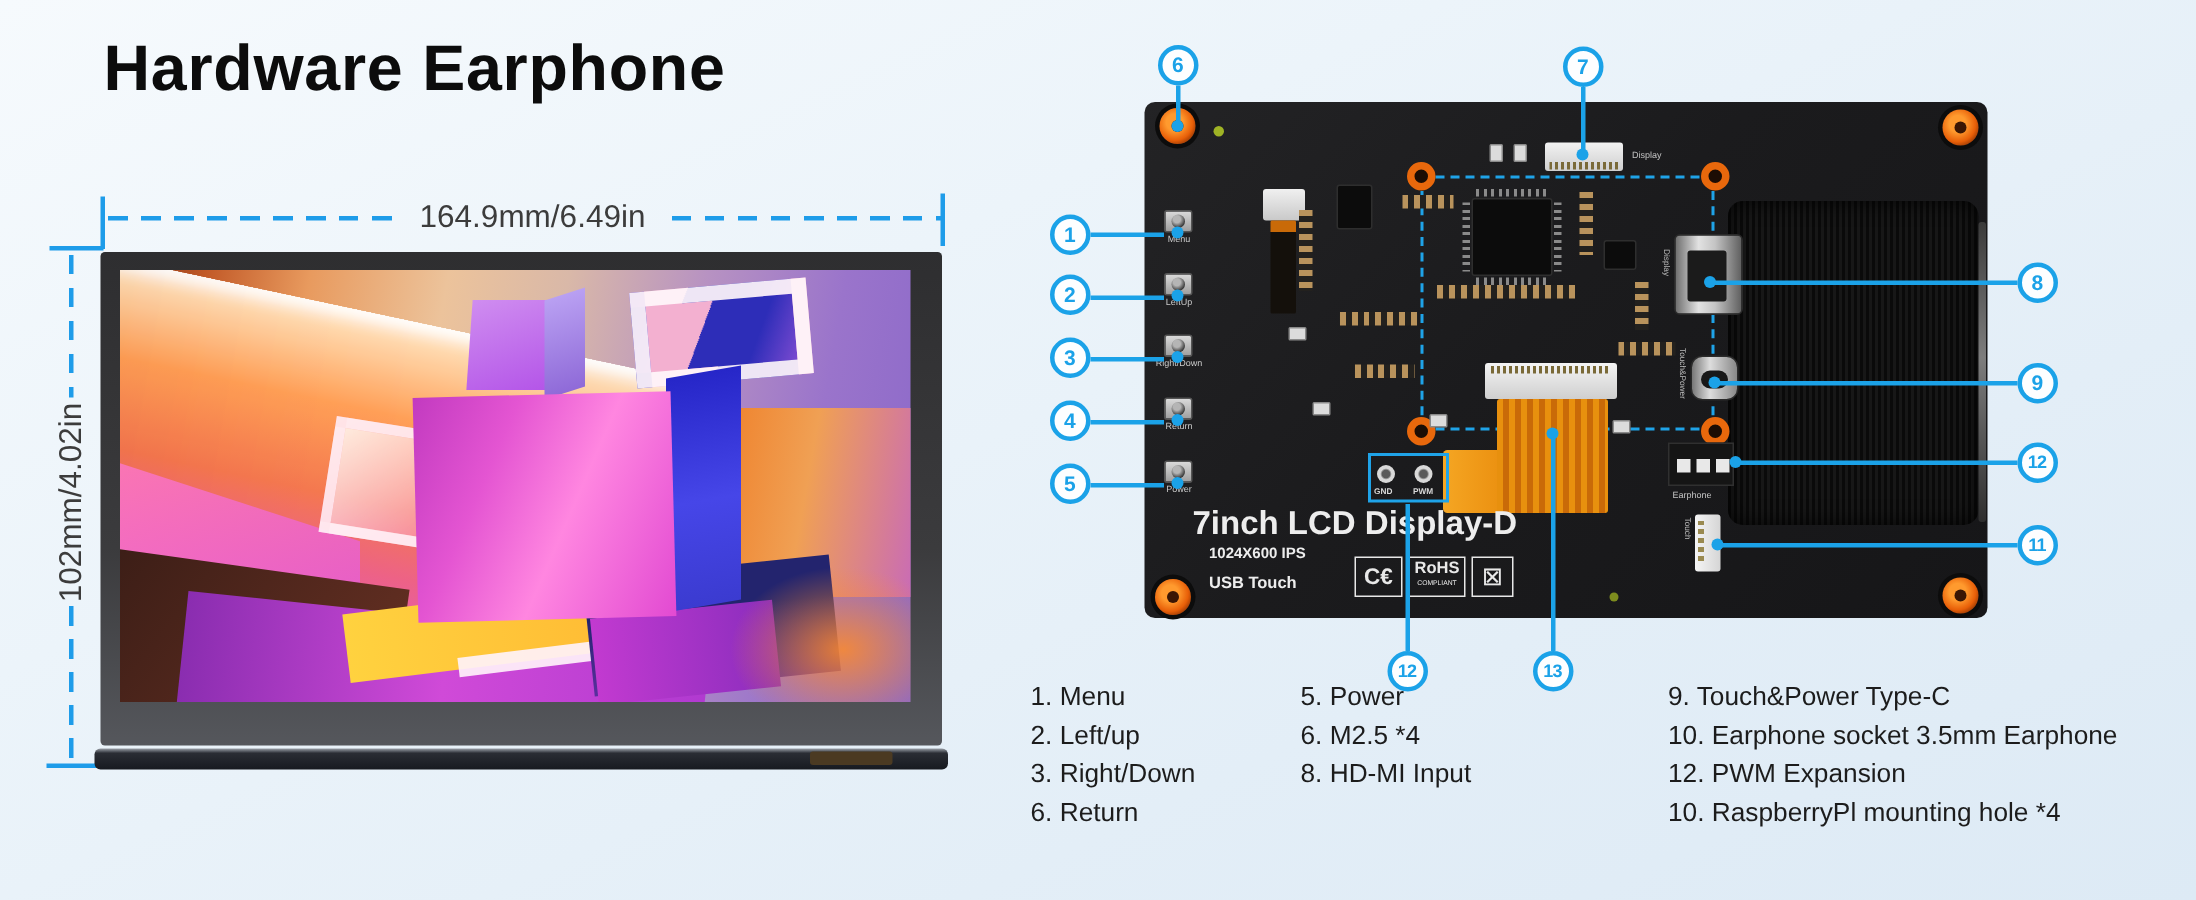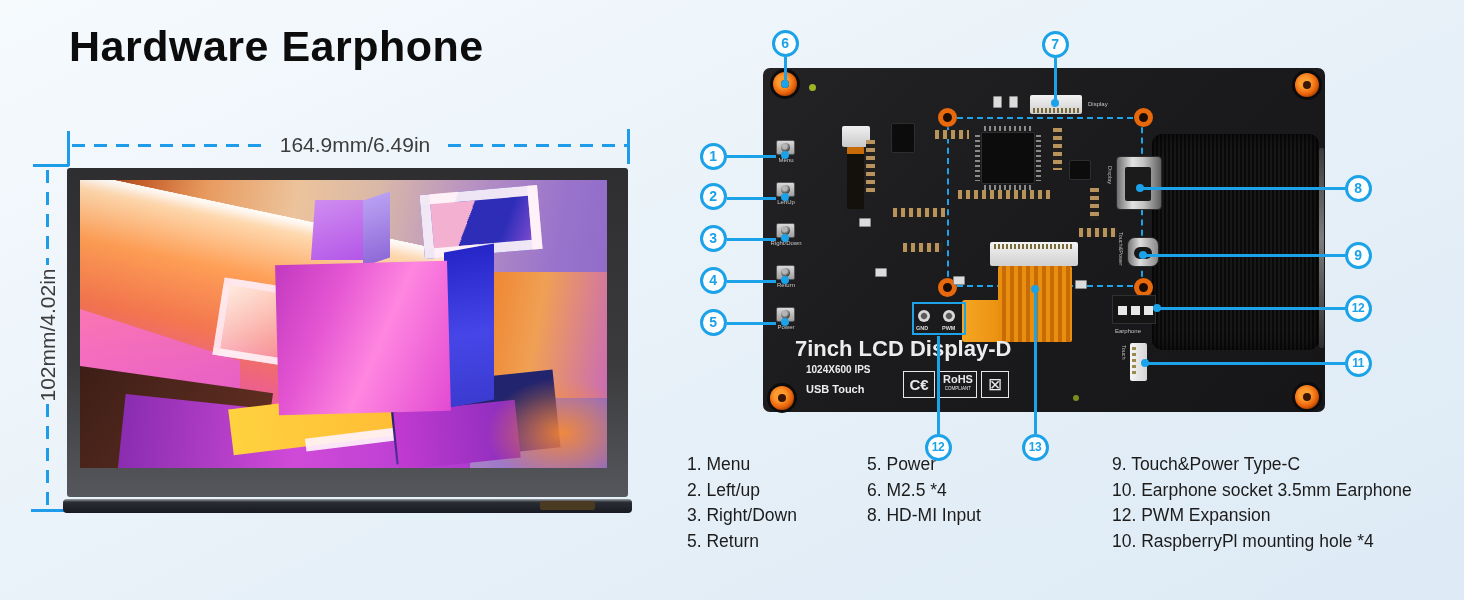--- a/index.html
+++ b/index.html
@@ -331,21 +331,21 @@
     <div class="callout" style="left: 1344.5px; top: 349.5px; font-size: 12px;">11</div>
     <div class="cline" style="left: 937px; top: 336px; width: 3px; height: 98px;"></div>
     <div class="callout" style="left: 924.5px; top: 433.5px; font-size: 12px;">12</div>
     <div class="cline" style="left: 1034px; top: 289px; width: 3px; height: 145px;"></div>
     <div class="cdot" style="left: 1031px; top: 285px;"></div>
     <div class="callout" style="left: 1021.5px; top: 433.5px; font-size: 12px;">13</div>
     <div class="legend-col" style="left: 687px;">
       <div>1. Menu</div>
       <div>2. Left/up</div>
       <div>3. Right/Down</div>
-      <div>5. Return</div>
+      <div>6. Return</div>
     </div>
     <div class="legend-col" style="left: 847px; margin-left: 20px;">
       <div>5. Power</div>
       <div>6. M2.5 *4</div>
       <div>8. HD-MI Input</div>
     </div>
     <div class="legend-col" style="left: 1112px;">
       <div>9. Touch&amp;Power Type-C</div>
       <div>10. Earphone socket 3.5mm Earphone</div>
       <div>12. PWM Expansion</div>

